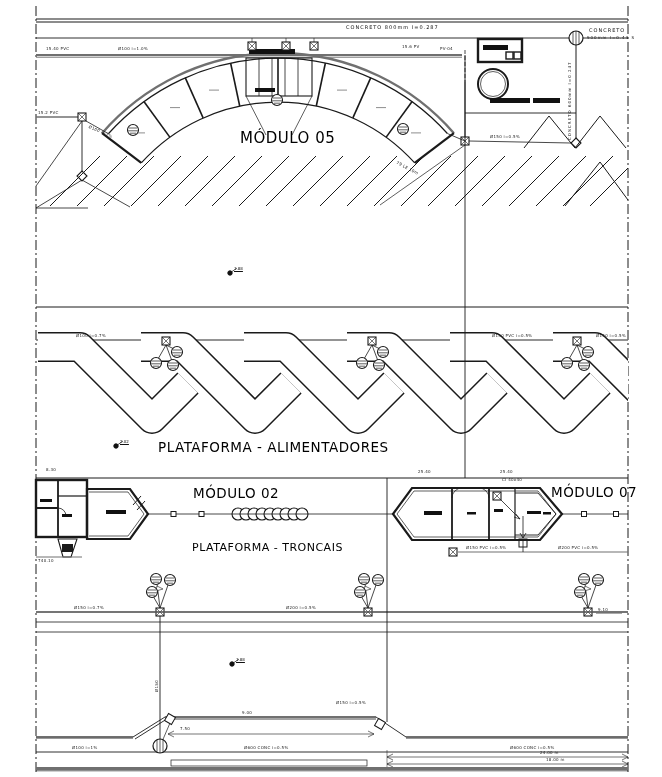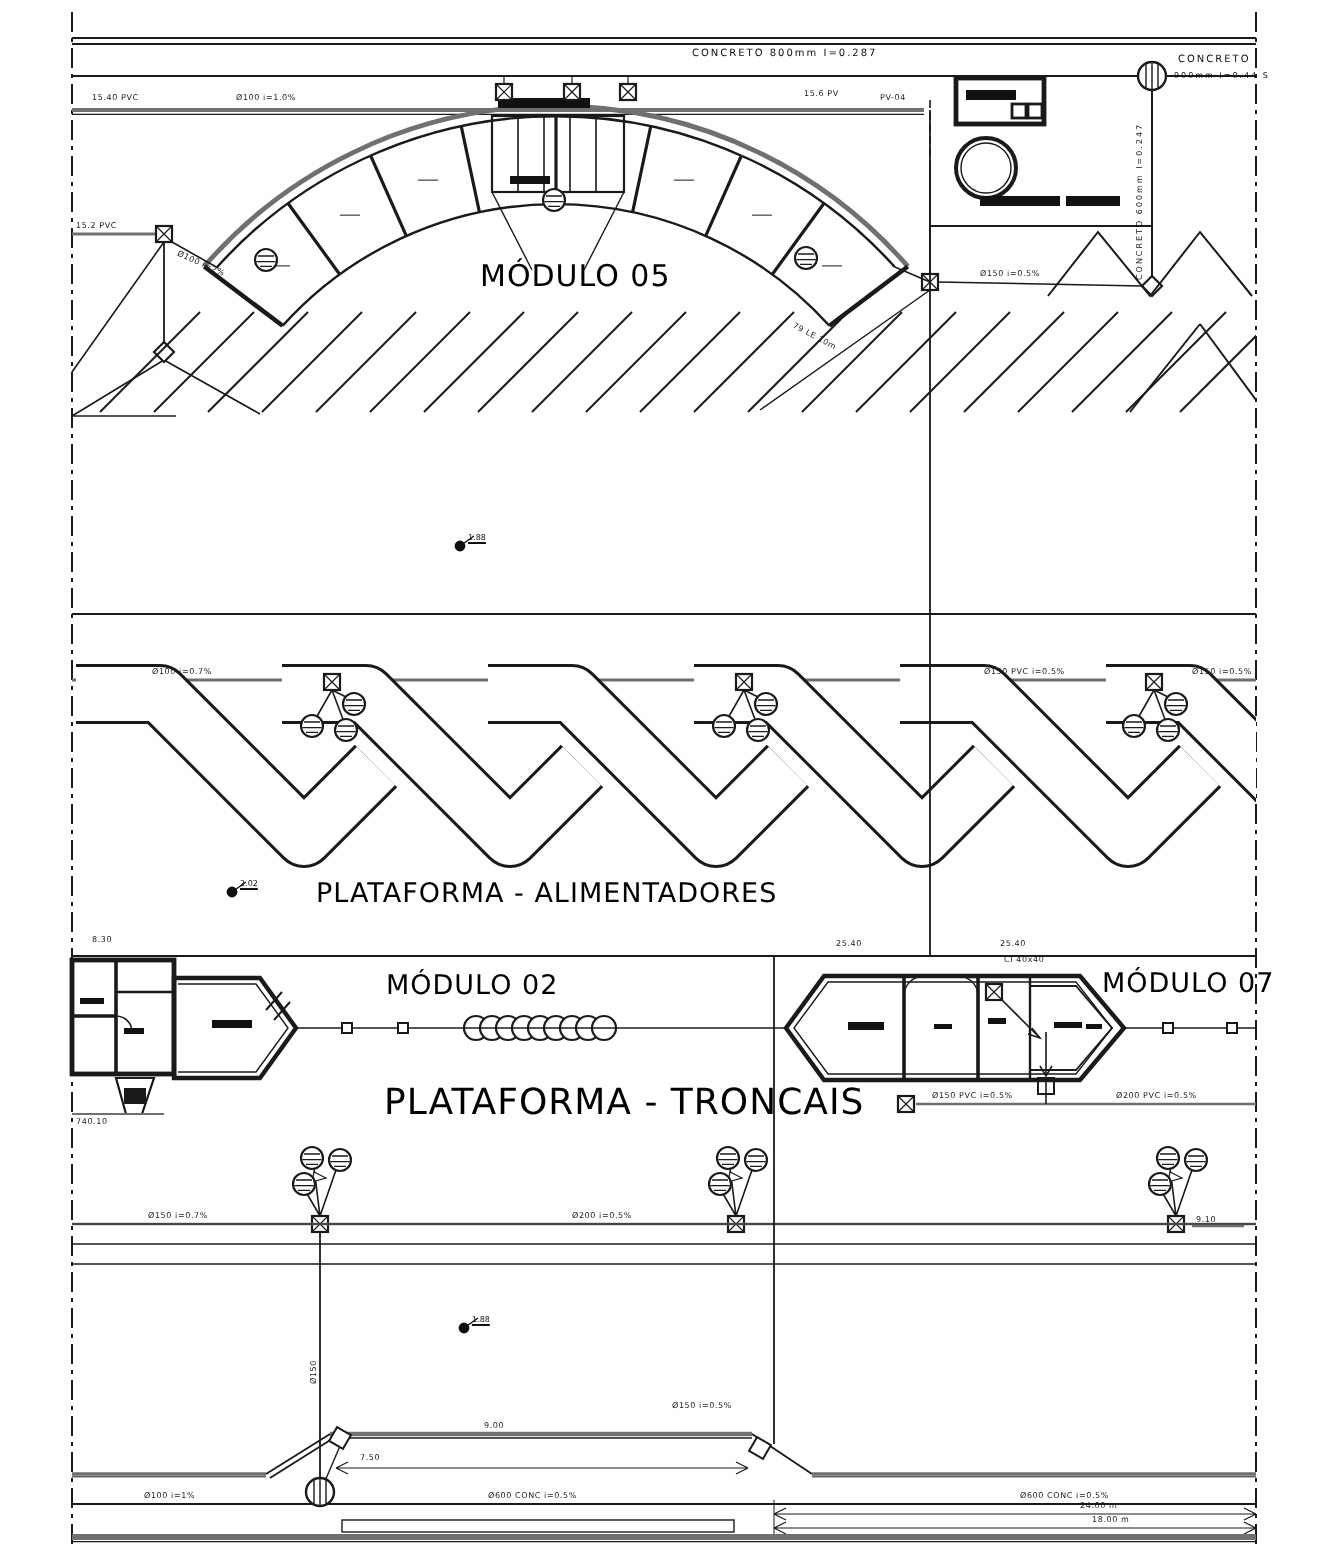--- a/index.html
+++ b/index.html
@@ -1,21 +1,21 @@
 <!DOCTYPE html>
 <html><head>
 <meta charset="utf-8">
 <style>
   html,body{margin:0;padding:0;background:#fff;}
   #stage{position:relative;width:662px;height:777px;background:#fff;overflow:hidden;
          font-family:"DejaVu Sans", sans-serif;color:#1a1a1a;}
   #stage svg{position:absolute;left:0;top:0;}
   .lbl{position:absolute;font-size:13.5px;letter-spacing:.5px;color:#000000;white-space:nowrap;}
   .lbl.big{font-size:15px;}
-  .lbl.small{font-size:18px;text-align:right;}
+  .lbl.small{font-size:11px;text-align:right;}
   .pipe{position:absolute;font-size:5px;letter-spacing:1px;color:#111;white-space:nowrap;}
   .pipe.v{transform:rotate(-90deg);transform-origin:0 0;}
   .a{position:absolute;font-size:4px;color:#222;white-space:nowrap;letter-spacing:.3px;}
   .a.r28{transform:rotate(28deg);transform-origin:0 0;}
   .a.r24{transform:rotate(24deg);transform-origin:0 0;}
   .a.rm90{transform:rotate(-90deg);transform-origin:0 0;}
   .sp{position:absolute;font-size:4px;color:#111;white-space:nowrap;text-decoration:underline;}
 </style>
 </head>
 <body>

